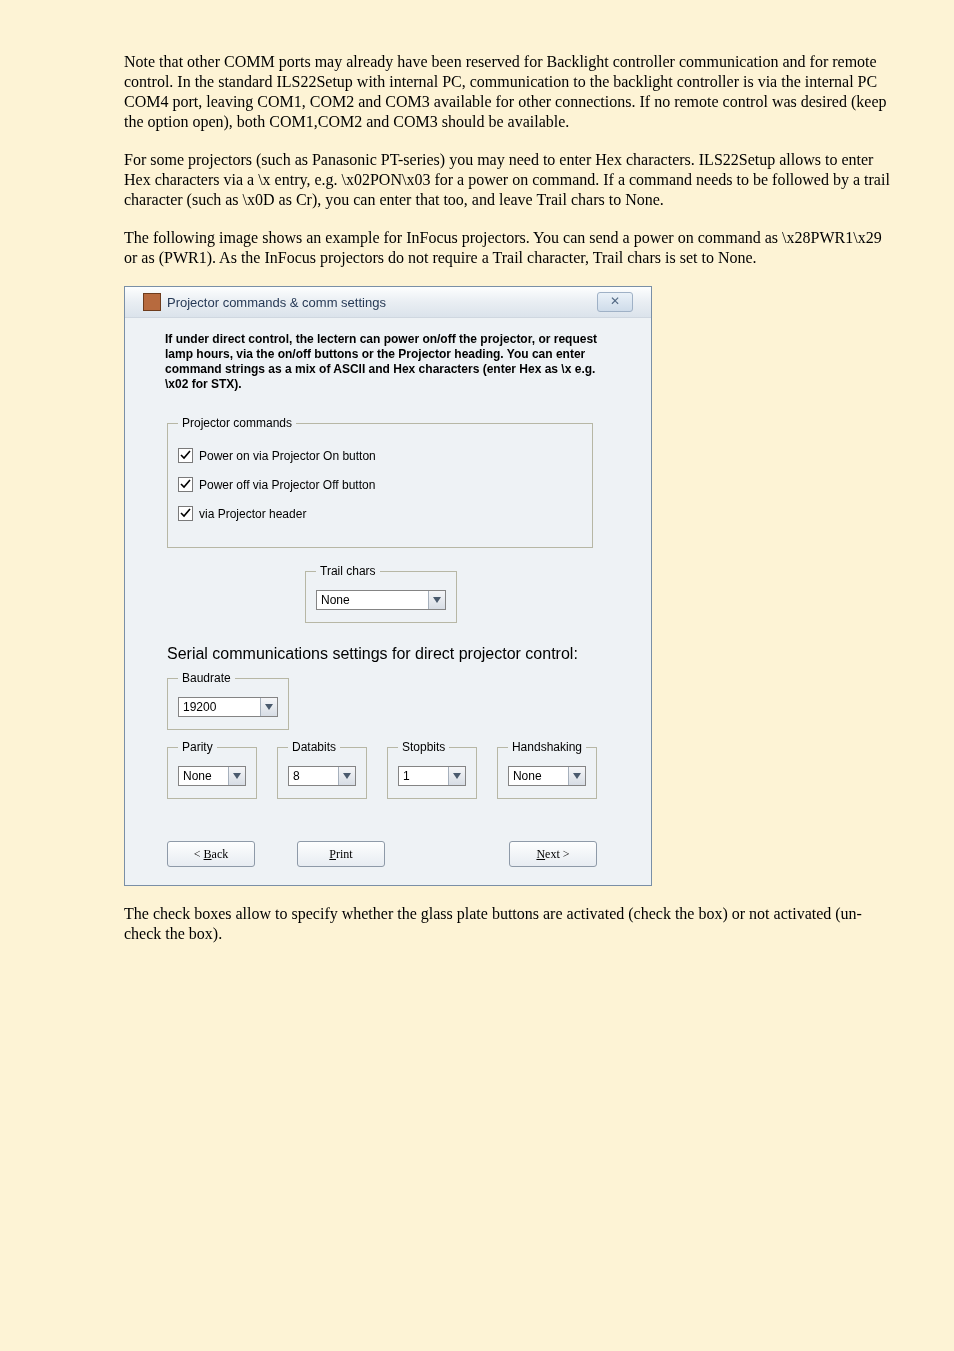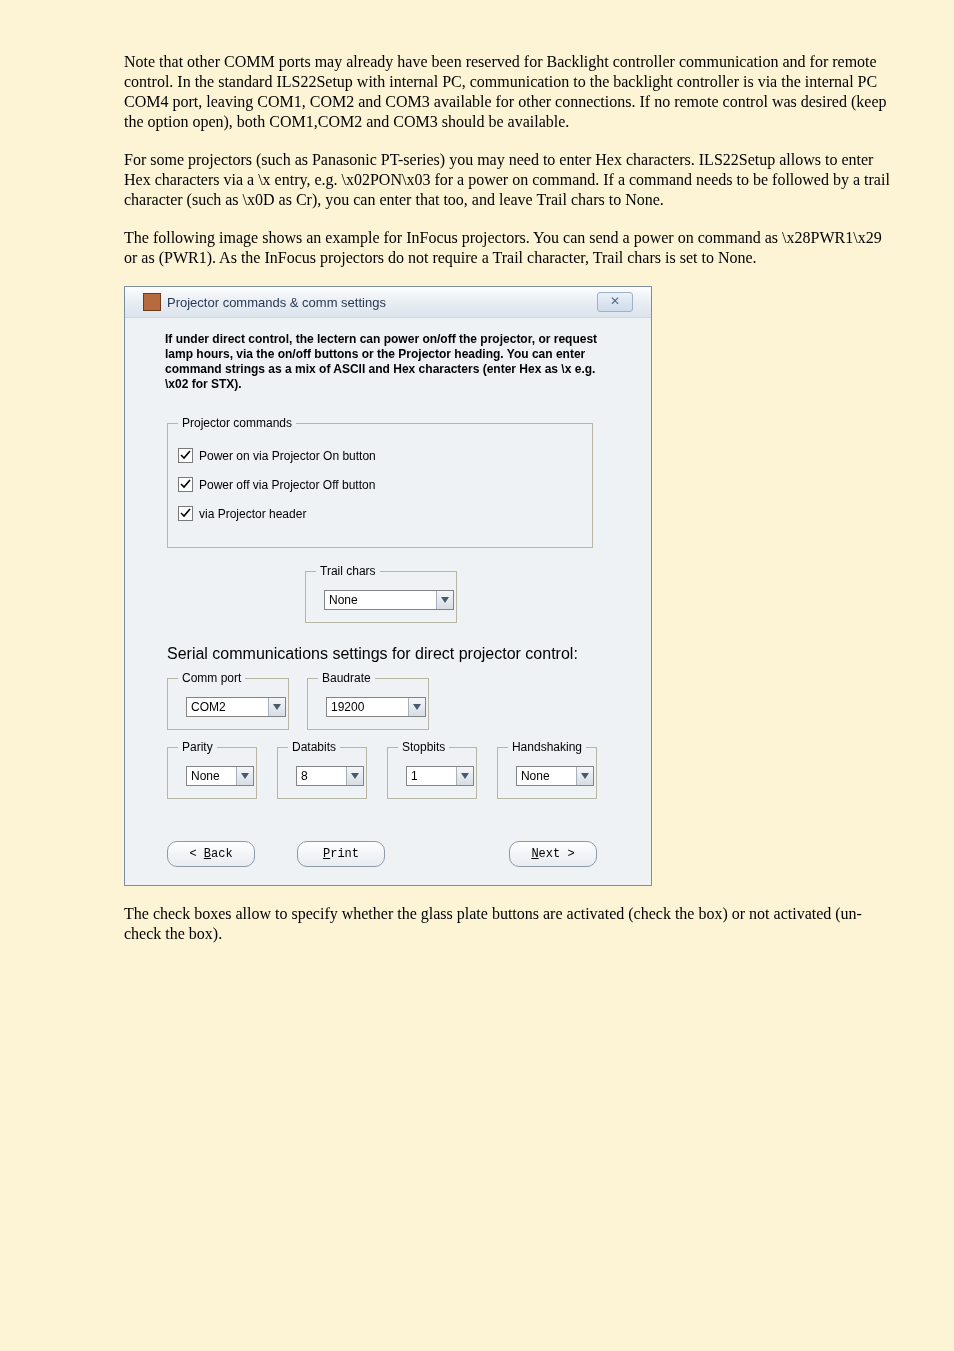--- a/index.html
+++ b/index.html
@@ -127,21 +127,20 @@
   }
   .select {
     display: flex;
     align-items: center;
     height: 20px;
     border: 1px solid #848484;
     background: #fff;
     font-size: 12px;
     width: 100%;
     box-sizing: border-box;
-    margin-left: 8px;
   }
   .select .sel-text {
     flex: 1;
     padding: 0 4px;
     overflow: hidden;
     white-space: nowrap;
   }
   .select .sel-btn {
     width: 16px;
     height: 100%;
@@ -175,24 +174,24 @@
     justify-content: space-between;
   }
   .btn-pair {
     display: flex;
     gap: 42px;
   }
   .winbtn {
     width: 86px;
     height: 24px;
     border: 1px solid #8e9aa8;
-    border-radius: 10px;
+    border-radius: 3px;
     background: linear-gradient(#fdfefe, #e7ecf2);
     font-size: 12px;
-    font-family: Liberation Mono, monospace;
+    font-family: Liberation Serif, serif;
     display: flex;
     align-items: center;
     justify-content: center;
     cursor: default;
   }
   .ul { text-decoration: underline; }
 </style>
 </head>
 <body>
 
@@ -261,31 +260,20 @@
                   <polygon points="0,0 8,0 4,6" fill="#4a5a6d"></polygon>
                 </svg>
             </span>
           </div>
         </fieldset>
       </div>
 
       <div class="section-label">Serial communications settings for direct projector control:</div>
 
       <div class="row-comm">
-        <fieldset class="small-fs">
-          <legend>Comm port</legend>
-          <div class="select sel-host">
-            <span class="sel-text">COM2</span>
-            <span class="sel-btn">
-              <svg viewBox="0 0 8 6">
-                  <polygon points="0,0 8,0 4,6" fill="#4a5a6d"></polygon>
-                </svg>
-            </span>
-          </div>
-        </fieldset>
 
         <fieldset class="small-fs">
           <legend>Baudrate</legend>
           <div class="select sel-host">
             <span class="sel-text">19200</span>
             <span class="sel-btn">
               <svg viewBox="0 0 8 6">
                   <polygon points="0,0 8,0 4,6" fill="#4a5a6d"></polygon>
                 </svg>
             </span>

